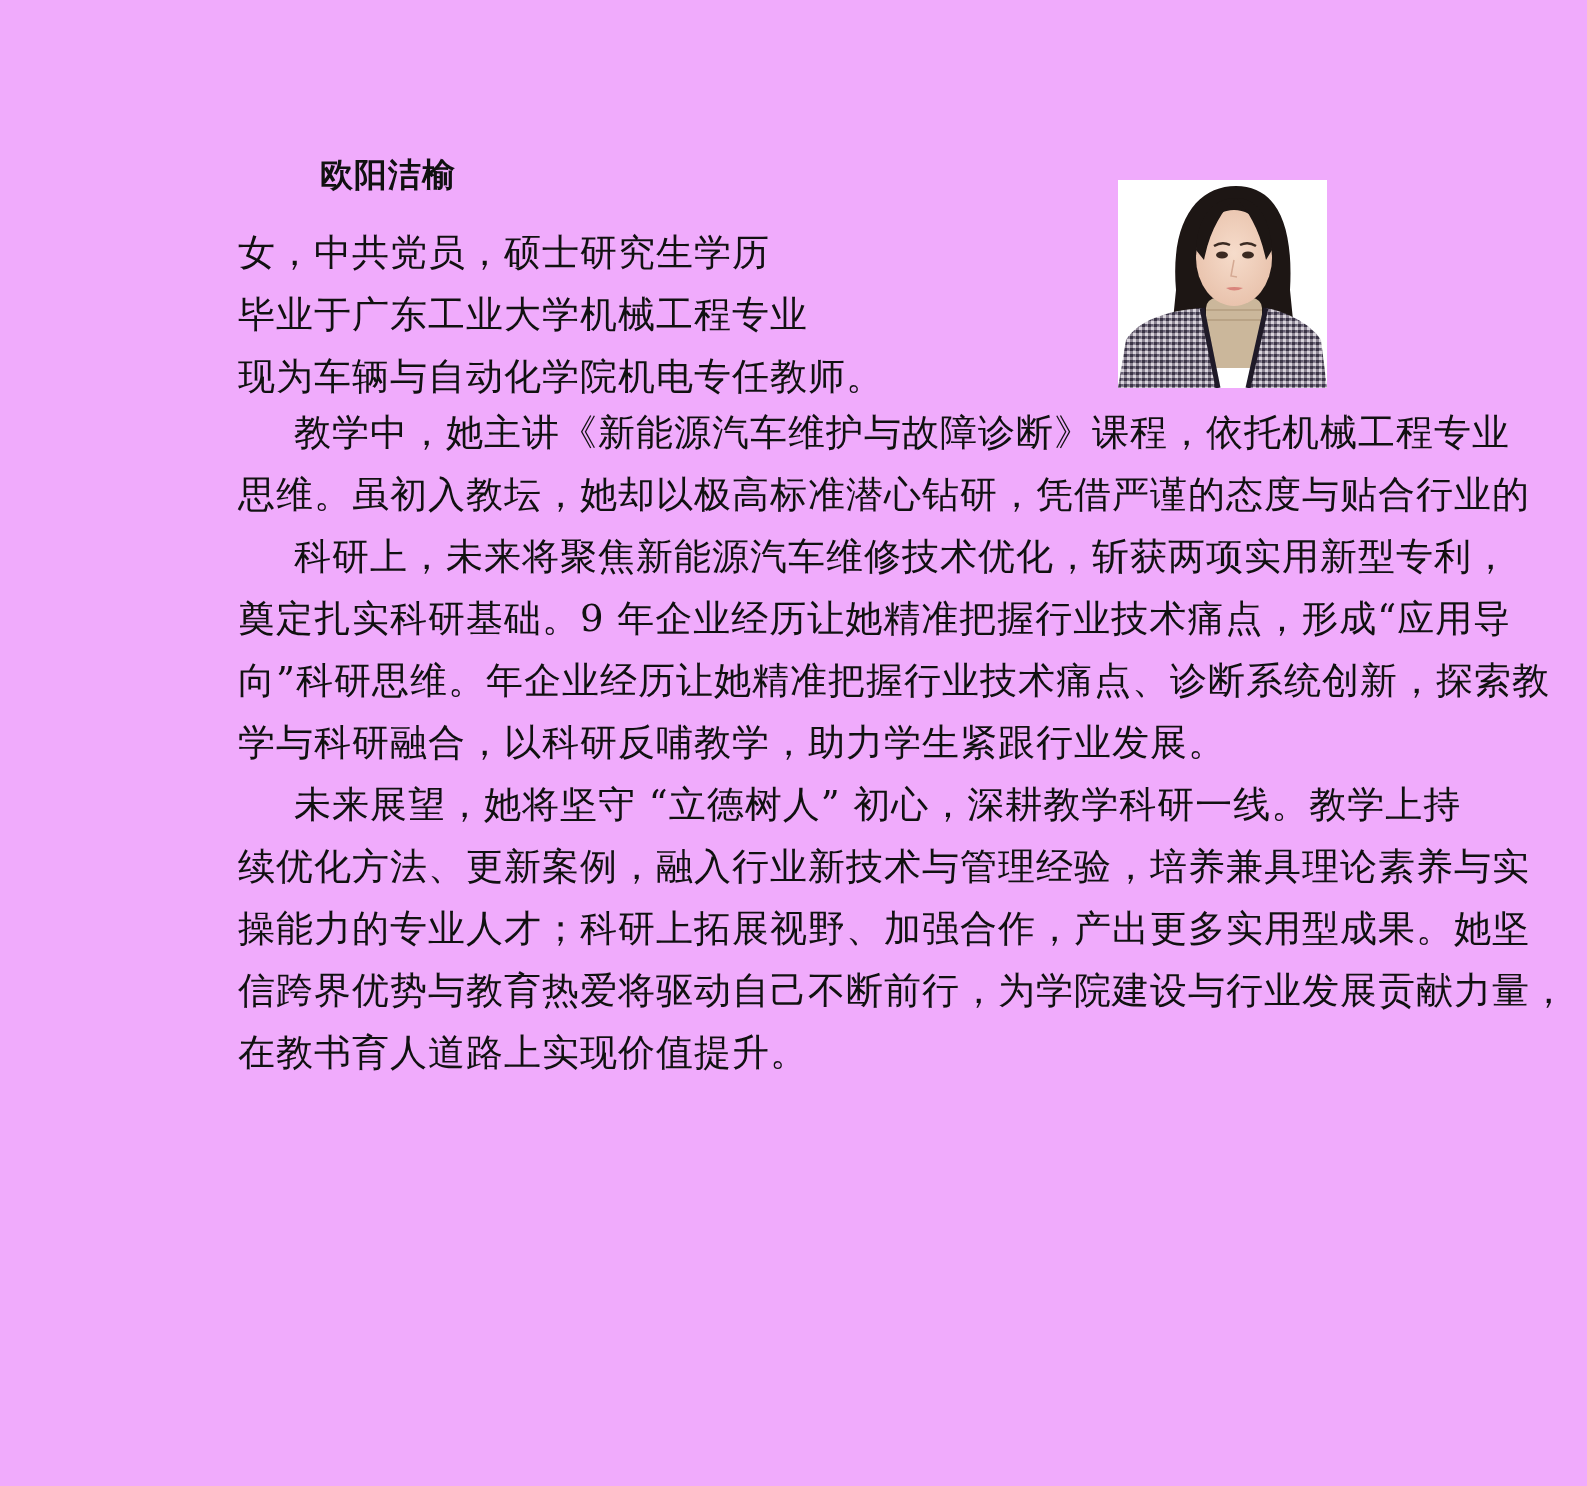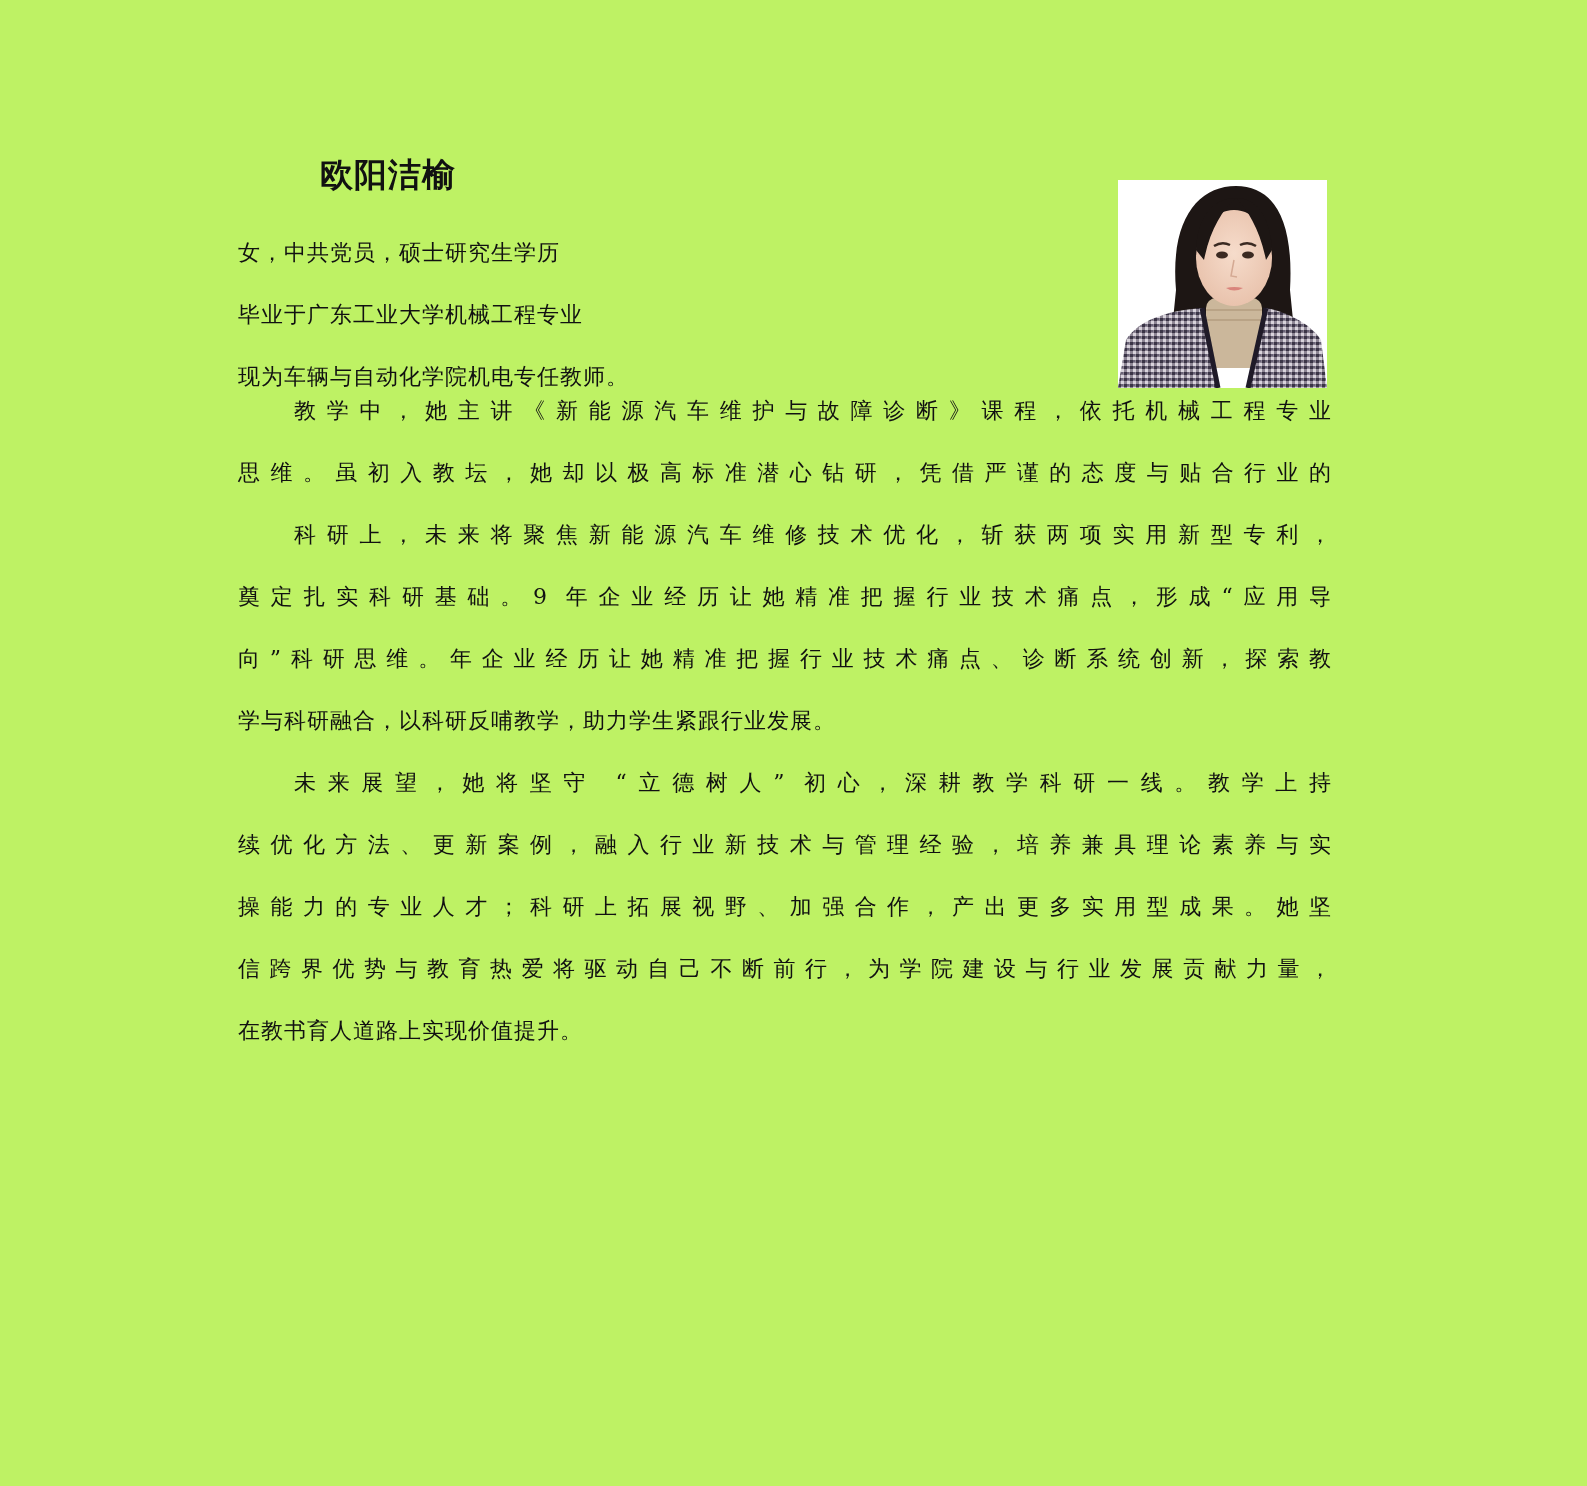--- a/index.html
+++ b/index.html
@@ -12,58 +12,58 @@
       height: 1486px;
       position: relative;
       overflow: hidden;
       font-family: "DejaVu Serif", "Liberation Serif", serif;
       color: #111111;
     }
     .page {
       position: absolute;
       left: 0; top: 0;
       width: 1587px; height: 1486px;
-      background: #bef264;
+      background: #f0abfc;
     }
     .name {
       position: absolute;
       left: 320px;
       top: 152px;
       font-size: 33px;
       font-weight: bold;
       letter-spacing: 1px;
       line-height: 46px;
       white-space: nowrap;
     }
     .intro {
       position: absolute;
       left: 238px;
       top: 222px;
       width: 860px;
     }
     .line {
-      font-size: 22px;
+      font-size: 37px;
       line-height: 62px;
       height: 62px;
       white-space: nowrap;
       letter-spacing: 1px;
     }
     .photo {
       position: absolute;
       left: 1118px;
       top: 180px;
       width: 209px;
       height: 208px;
       overflow: hidden;
       background: #ffffff;
     }
     .body-text {
       position: absolute;
       left: 238px;
-      top: 380px;
+      top: 402px;
       width: 1096px;
     }
     .para .line {
       text-align: justify;
       text-align-last: justify;
       width: 1094px;
     }
     .para .line.last {
       text-align-last: left;
     }

